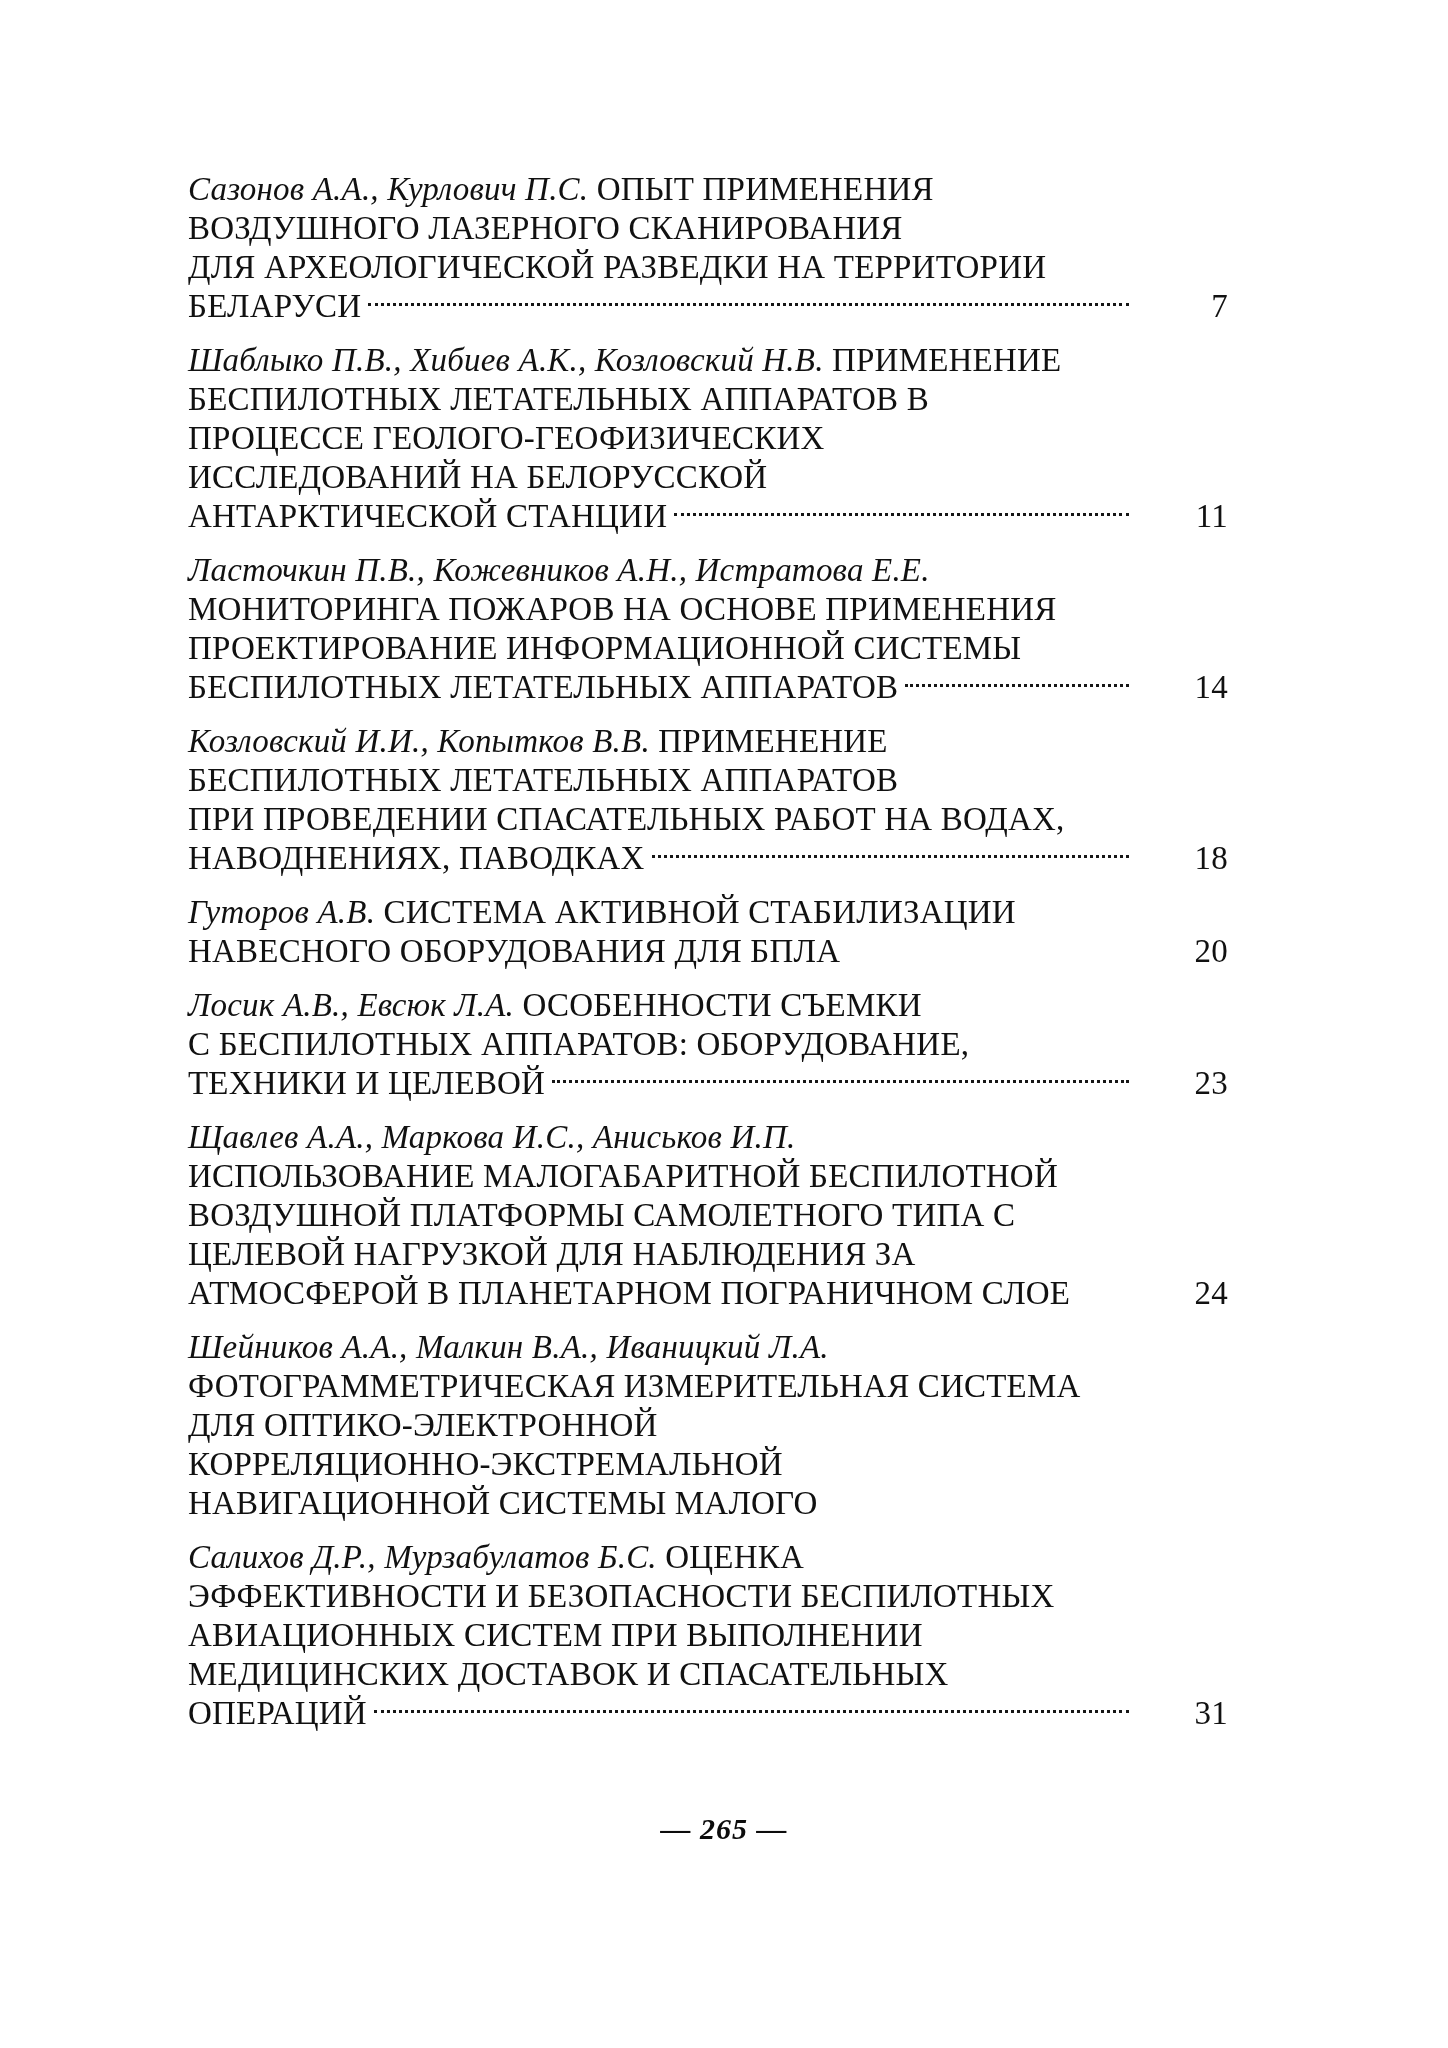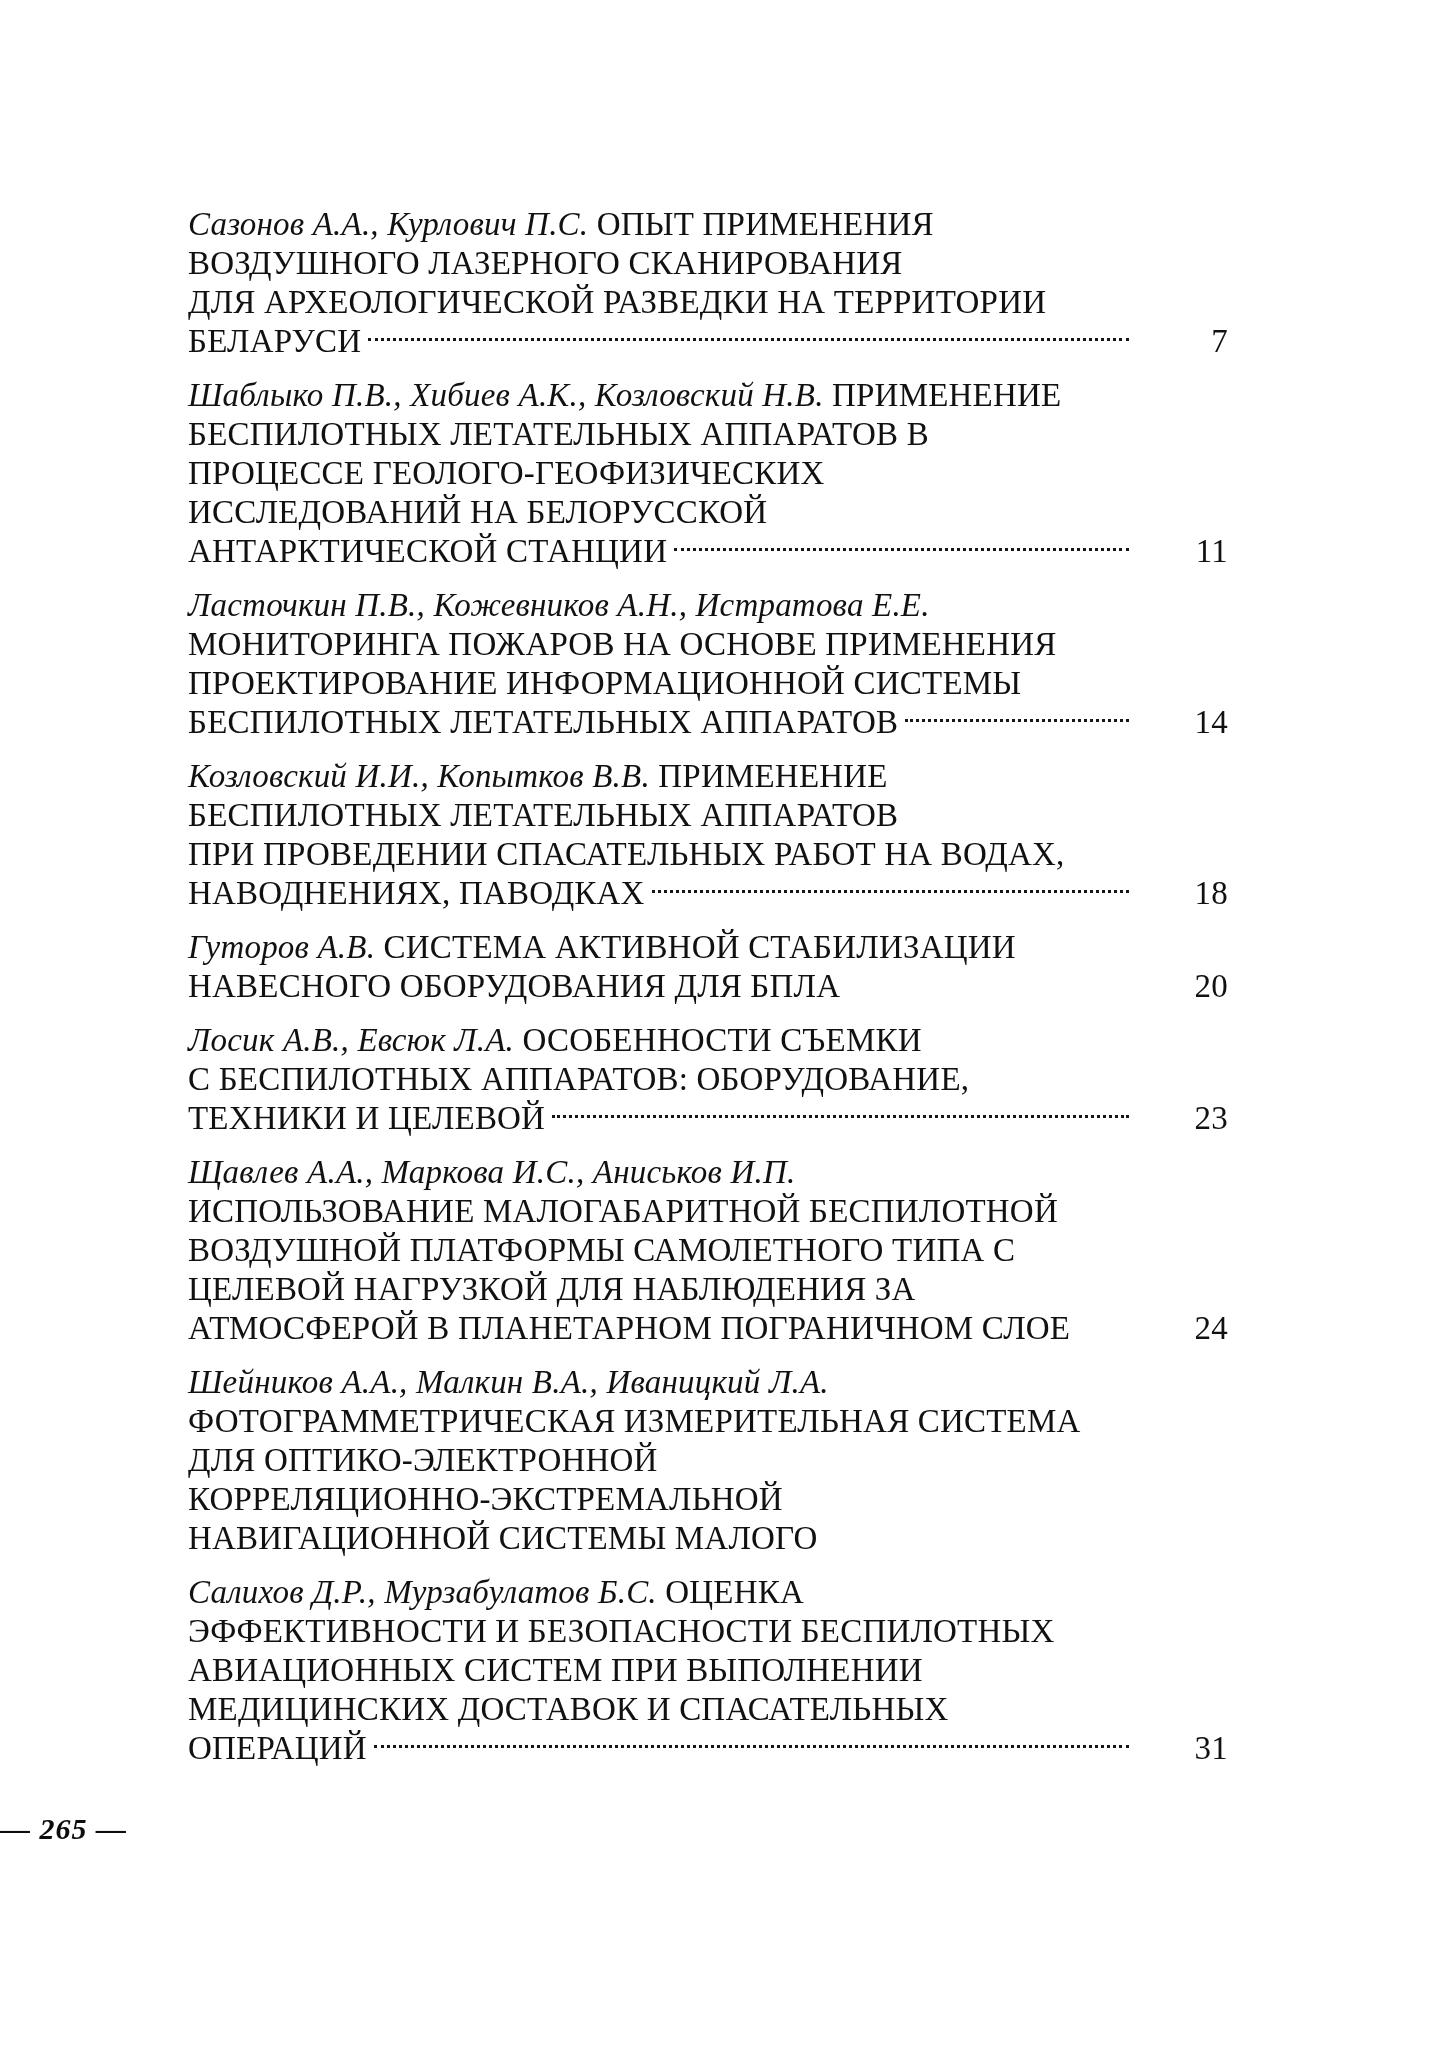--- a/index.html
+++ b/index.html
@@ -18,21 +18,20 @@
     position: relative;
     width: 1448px;
     height: 2048px;
     background: #ffffff;
   }
   .toc {
     position: absolute;
     left: 188px;
     top: 170px;
     width: 1040px;
-    margin-top: 35px;
   }
   .entry {
     font-size: 33px;
     line-height: 39px;
     margin-bottom: 15px;
     letter-spacing: 0.2px;
   }
   .line {
     white-space: nowrap;
   }
@@ -60,21 +59,21 @@
   .pagenum {
     flex: 0 0 auto;
     width: 95px;
     text-align: right;
   }
   .footer {
     position: absolute;
     left: 0;
     top: 1812px;
     width: 1448px;
-    text-align: left;
+    text-align: center;
     font-size: 30px;
     font-weight: bold;
     font-style: italic;
     letter-spacing: 1px;
     color: #0c0c0c;
   }
 </style>
 </head>
 <body>
 

